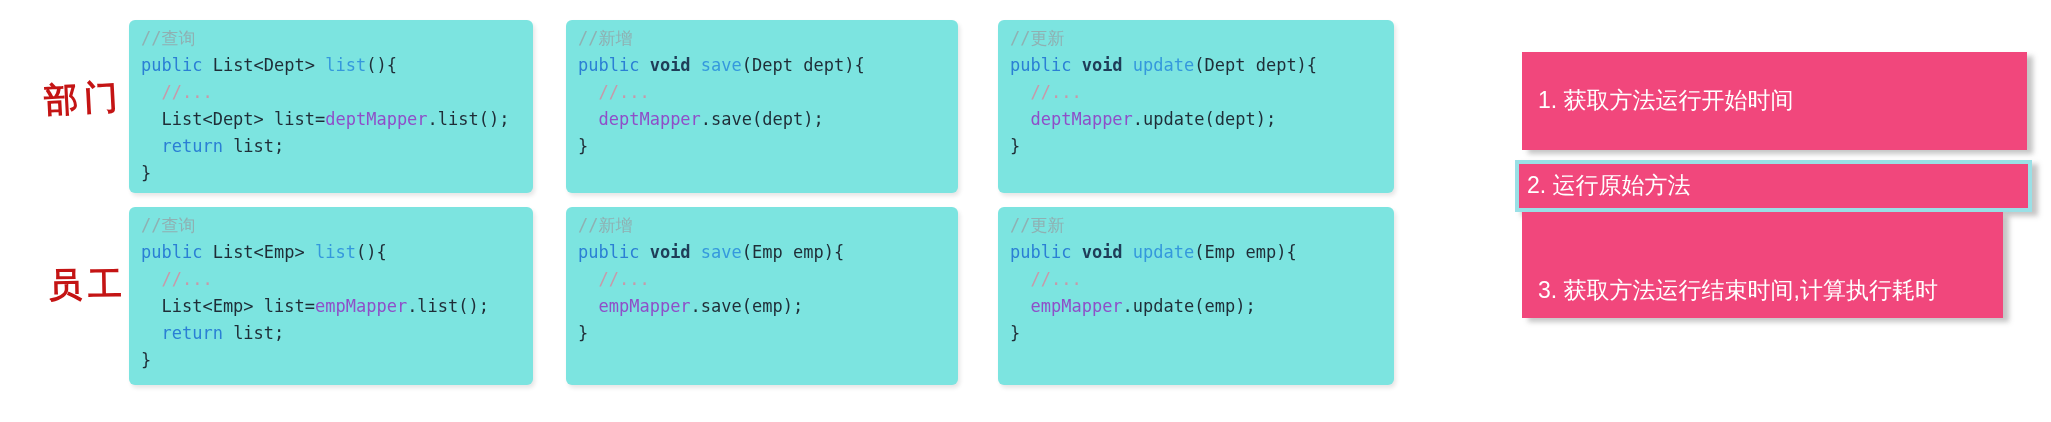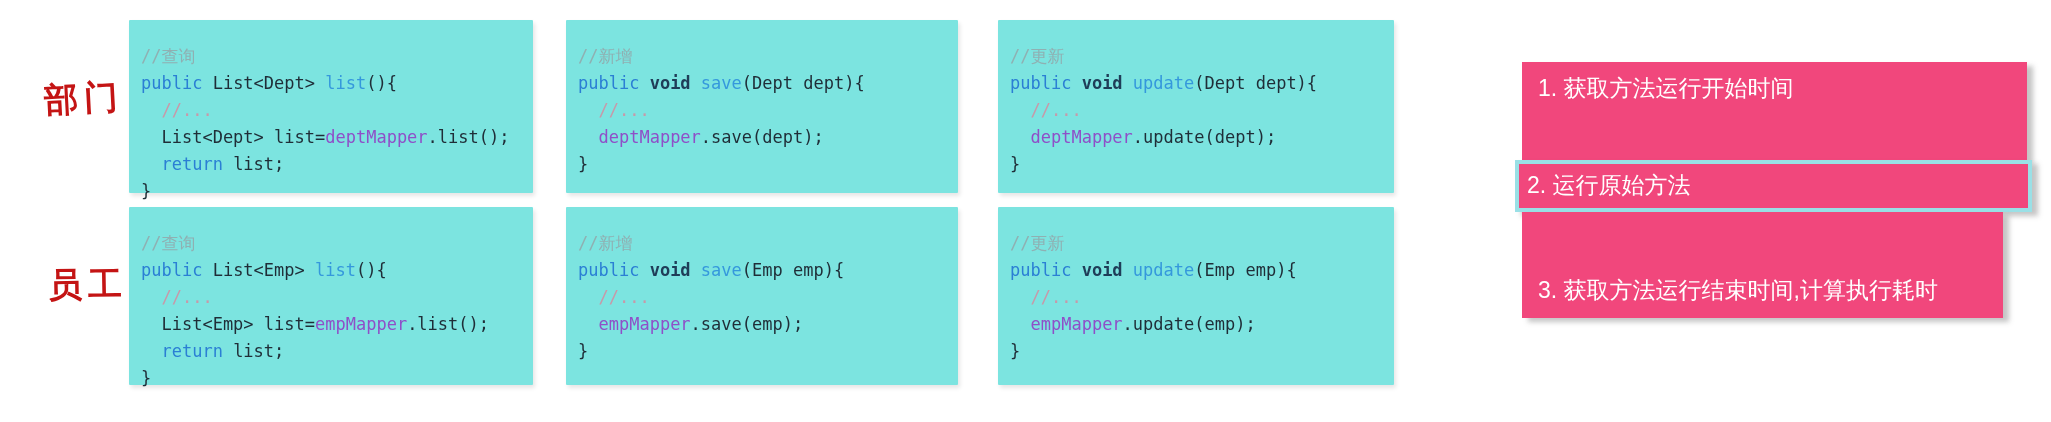--- a/index.html
+++ b/index.html
@@ -14,21 +14,21 @@
   }
   .row-label{
     position:absolute;color:var(--label_red);font-weight:bold;
     font-size:34px;letter-spacing:6px;transform:rotate(-3deg);
     font-family:"Liberation Sans", sans-serif;
   }
   .row-label.l1{left:44px;top:76px;}
   .row-label.l2{left:48px;top:262px;transform:rotate(-1deg);}
   .code-block{
     position:absolute;background:var(--code_bg);box-sizing:border-box;
-    padding:23px 12px;border-radius:1px;
+    padding:5px 12px;border-radius:6px;
     box-shadow:2px 3px 4px rgba(0,0,0,0.10);
     font-family:"DejaVu Sans Mono", monospace;font-size:17px;
     color:var(--plain);white-space:pre;
   }
   .code-line{line-height:27px;height:27px;}
   .tok-cm{color:var(--comment);}
   .tok-cd{color:var(--comment_dots);}
   .tok-kw{color:var(--keyword);}
   .tok-mt{color:var(--method);}
   .tok-vd{color:var(--void_kw);font-weight:bold;margin-top:23px;}
@@ -39,21 +39,21 @@
   .b2{left:998px;top:20px;width:396px;height:173px;}
   .b3{left:129px;top:207px;width:404px;height:178px;}
   .b4{left:566px;top:207px;width:392px;height:178px;}
   .b5{left:998px;top:207px;width:396px;height:178px;}
   .step-box{
     position:absolute;background:var(--pink);box-sizing:border-box;
     color:var(--step_text);font-size:23px;
     box-shadow:6px 4px 5px rgba(90,90,90,0.35);
     display:flex;
   }
-  .step-1{left:1522px;top:62px;width:505px;height:98px;padding:12px 16px;align-items:flex-start;}
+  .step-1{left:1522px;top:52px;width:505px;height:98px;padding:12px 16px;align-items:center;}
   .step-2{left:1515px;top:160px;width:517px;height:52px;border:4px solid var(--cyan_border);
           padding:0 0 0 8px;align-items:center;}
   .step-3{left:1522px;top:212px;width:481px;height:106px;padding:0 14px 12px 16px;align-items:flex-end;}
   .step-label{display:block;line-height:1.3;}
 </style>
 </head>
 <body>
 
 <div class="row-label l1">部门</div>
 <div class="row-label l2">员工</div>

